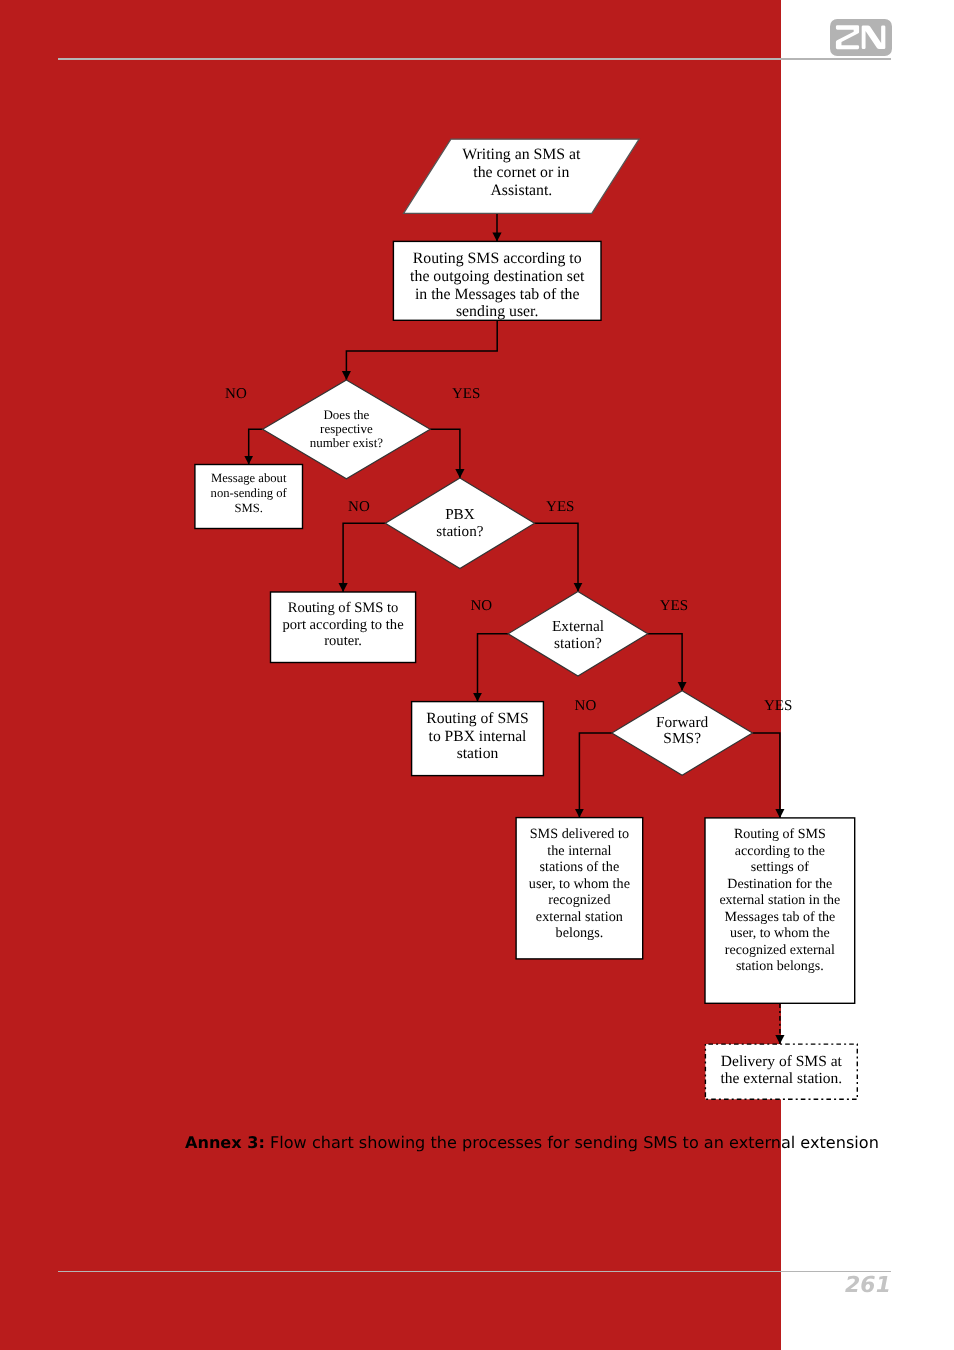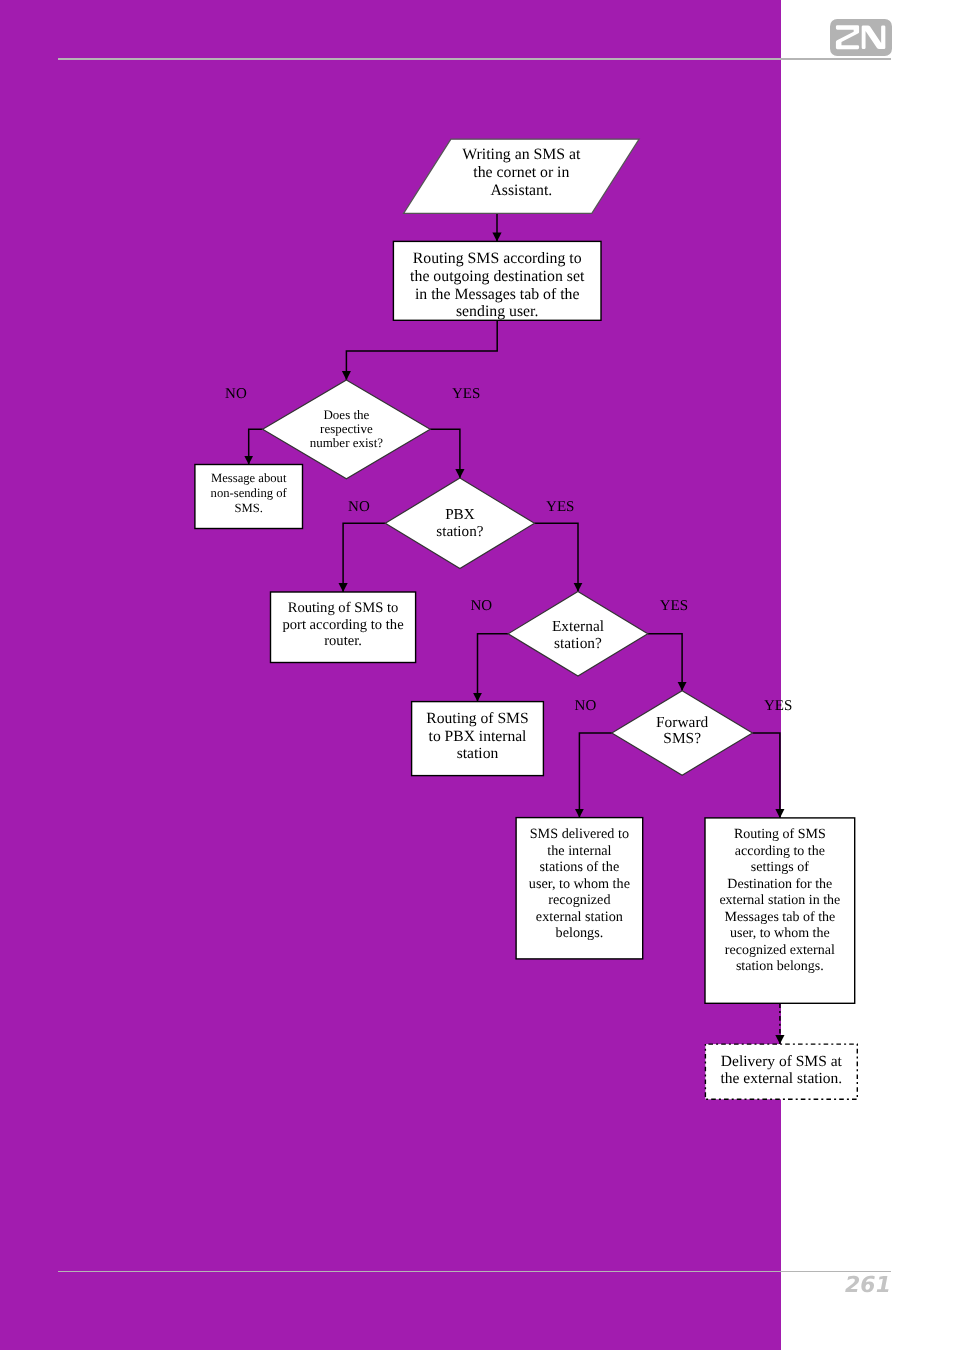--- a/index.html
+++ b/index.html
@@ -1,19 +1,19 @@
 <!DOCTYPE html>
 <html><head>
 <meta charset="utf-8">
 <title>Annex 3 Flow chart</title>
 <style>
   html,body{margin:0;padding:0;}
   *{-webkit-font-smoothing:antialiased;text-rendering:geometricPrecision;}
   body{width:954px;height:1350px;background:#ffffff;font-family:"Liberation Sans",sans-serif;overflow:hidden;position:relative;}
-  #page{position:absolute;left:0;top:0;width:781px;height:1350px;background:#a21caf;}
+  #page{position:absolute;left:0;top:0;width:781px;height:1350px;background:#b91c1c;}
   .rule{position:absolute;left:58px;width:833px;height:1.6px;background:#b5b5b5;}
   .rule.top{top:58px;}
   .rule.bottom{top:1270.5px;}
   .logo{position:absolute;left:830px;top:19px;width:62px;height:37px;}
   .pageno{position:absolute;left:691px;top:1274px;width:200px;text-align:right;
           font-family:"DejaVu Sans",sans-serif;font-size:22px;font-weight:bold;color:#c4c4c4;line-height:24px;font-style:italic;}
   .caption{position:absolute;left:185px;top:1133px;font-family:"DejaVu Sans",sans-serif;
            font-size:16.1px;line-height:19px;color:#000000;white-space:nowrap;}
   .caption .lbl{font-weight:bold;}
   #flow{position:absolute;left:0;top:0;width:954px;height:1130px;}
@@ -112,16 +112,17 @@
         <text x="451.9" y="398.1" class="edgelabel" style="font-size: 15px;">YES</text>
         <text x="348.1" y="511" class="edgelabel" style="font-size: 15px;">NO</text>
         <text x="546.1" y="511" class="edgelabel" style="font-size: 15px;">YES</text>
         <text x="470.5" y="610" class="edgelabel" style="font-size: 15px;">NO</text>
         <text x="659.7" y="610" class="edgelabel" style="font-size: 15px;">YES</text>
         <text x="574.6" y="709.5" class="edgelabel" style="font-size: 15px;">NO</text>
         <text x="764" y="709.5" class="edgelabel" style="font-size: 15px;">YES</text>
       </g>
     </svg>
 
+  <div class="caption"><span class="lbl">Annex 3:</span><span> Flow chart showing the processes for sending SMS to an external extension</span></div>
 
   <div class="rule bottom" style="background-color: rgb(181, 181, 181);"></div>
   <div class="pageno" style="color: rgb(196, 196, 196);">261</div>
 </div>
 
 </body></html>

